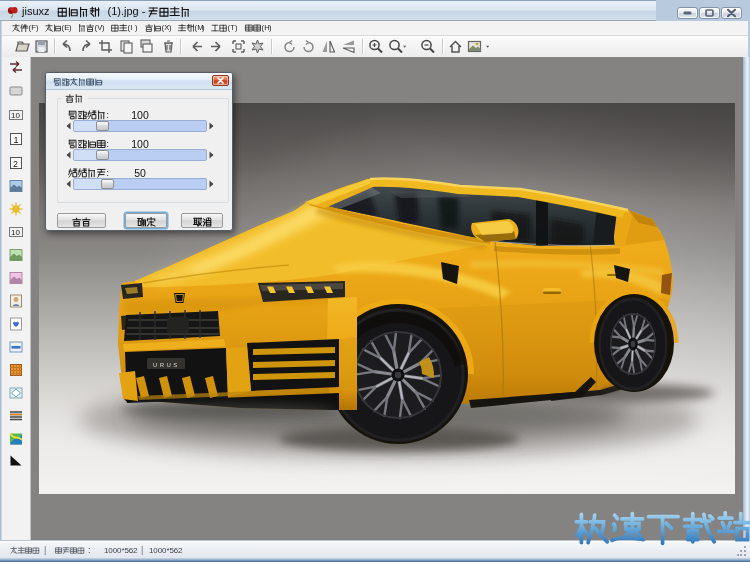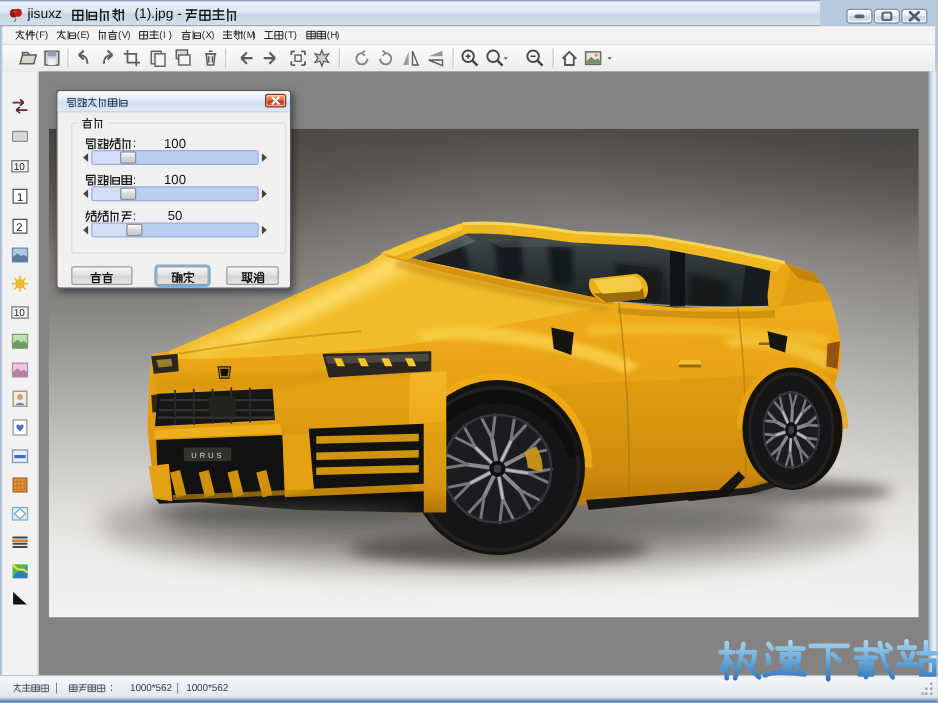--- a/index.html
+++ b/index.html
@@ -566,21 +566,21 @@
       </svg>
       <svg class="abs" style="left:464px;top:2px" width="17" height="17" viewBox="0 0 17 17">
         <rect x="2.5" y="3.5" width="12" height="10" fill="#e8e4da" stroke="#666" stroke-width="1.2"></rect>
         <path d="M3 11 L7 7.5 L10 10 L12 8.5 L14.5 11 V13 H3 Z" fill="#7e8c6e"></path>
         <circle cx="11" cy="6" r="1.3" fill="#c9a22a"></circle>
       </svg>
       <svg class="abs" style="left:483px;top:2px" width="9" height="17" viewBox="0 0 17 17">
         <path d="M2 7 L8 7 L5 11 Z" fill="#555"></path>
       </svg>
     </div>
-<div class="abs" style="left:0;top:74px;width:42px;height:484px">
+<div class="abs" style="left:0;top:56px;width:42px;height:484px">
       <svg class="lic" style="top:3px" viewBox="0 0 16 16">
         <path d="M2 5 H11 M11 5 L8 2.5 M11 5 L8 7.5 M14 11 H5 M5 11 L8 8.5 M5 11 L8 13.5" stroke="#5a3030" stroke-width="1.4" fill="none"></path>
       </svg>
       <svg class="lic" style="top:27px" viewBox="0 0 16 16">
         <rect x="2" y="4" width="12" height="8" rx="1" fill="#d6d6d6" stroke="#8a8a8a"></rect>
       </svg>
       <svg class="lic" style="top:51px" viewBox="0 0 16 16">
         <rect x="1.5" y="3.5" width="13" height="9" fill="#f2f2f2" stroke="#777"></rect>
         <text x="3" y="11" font-size="8" fill="#222" font-family="Liberation Sans">10</text>
       </svg>

